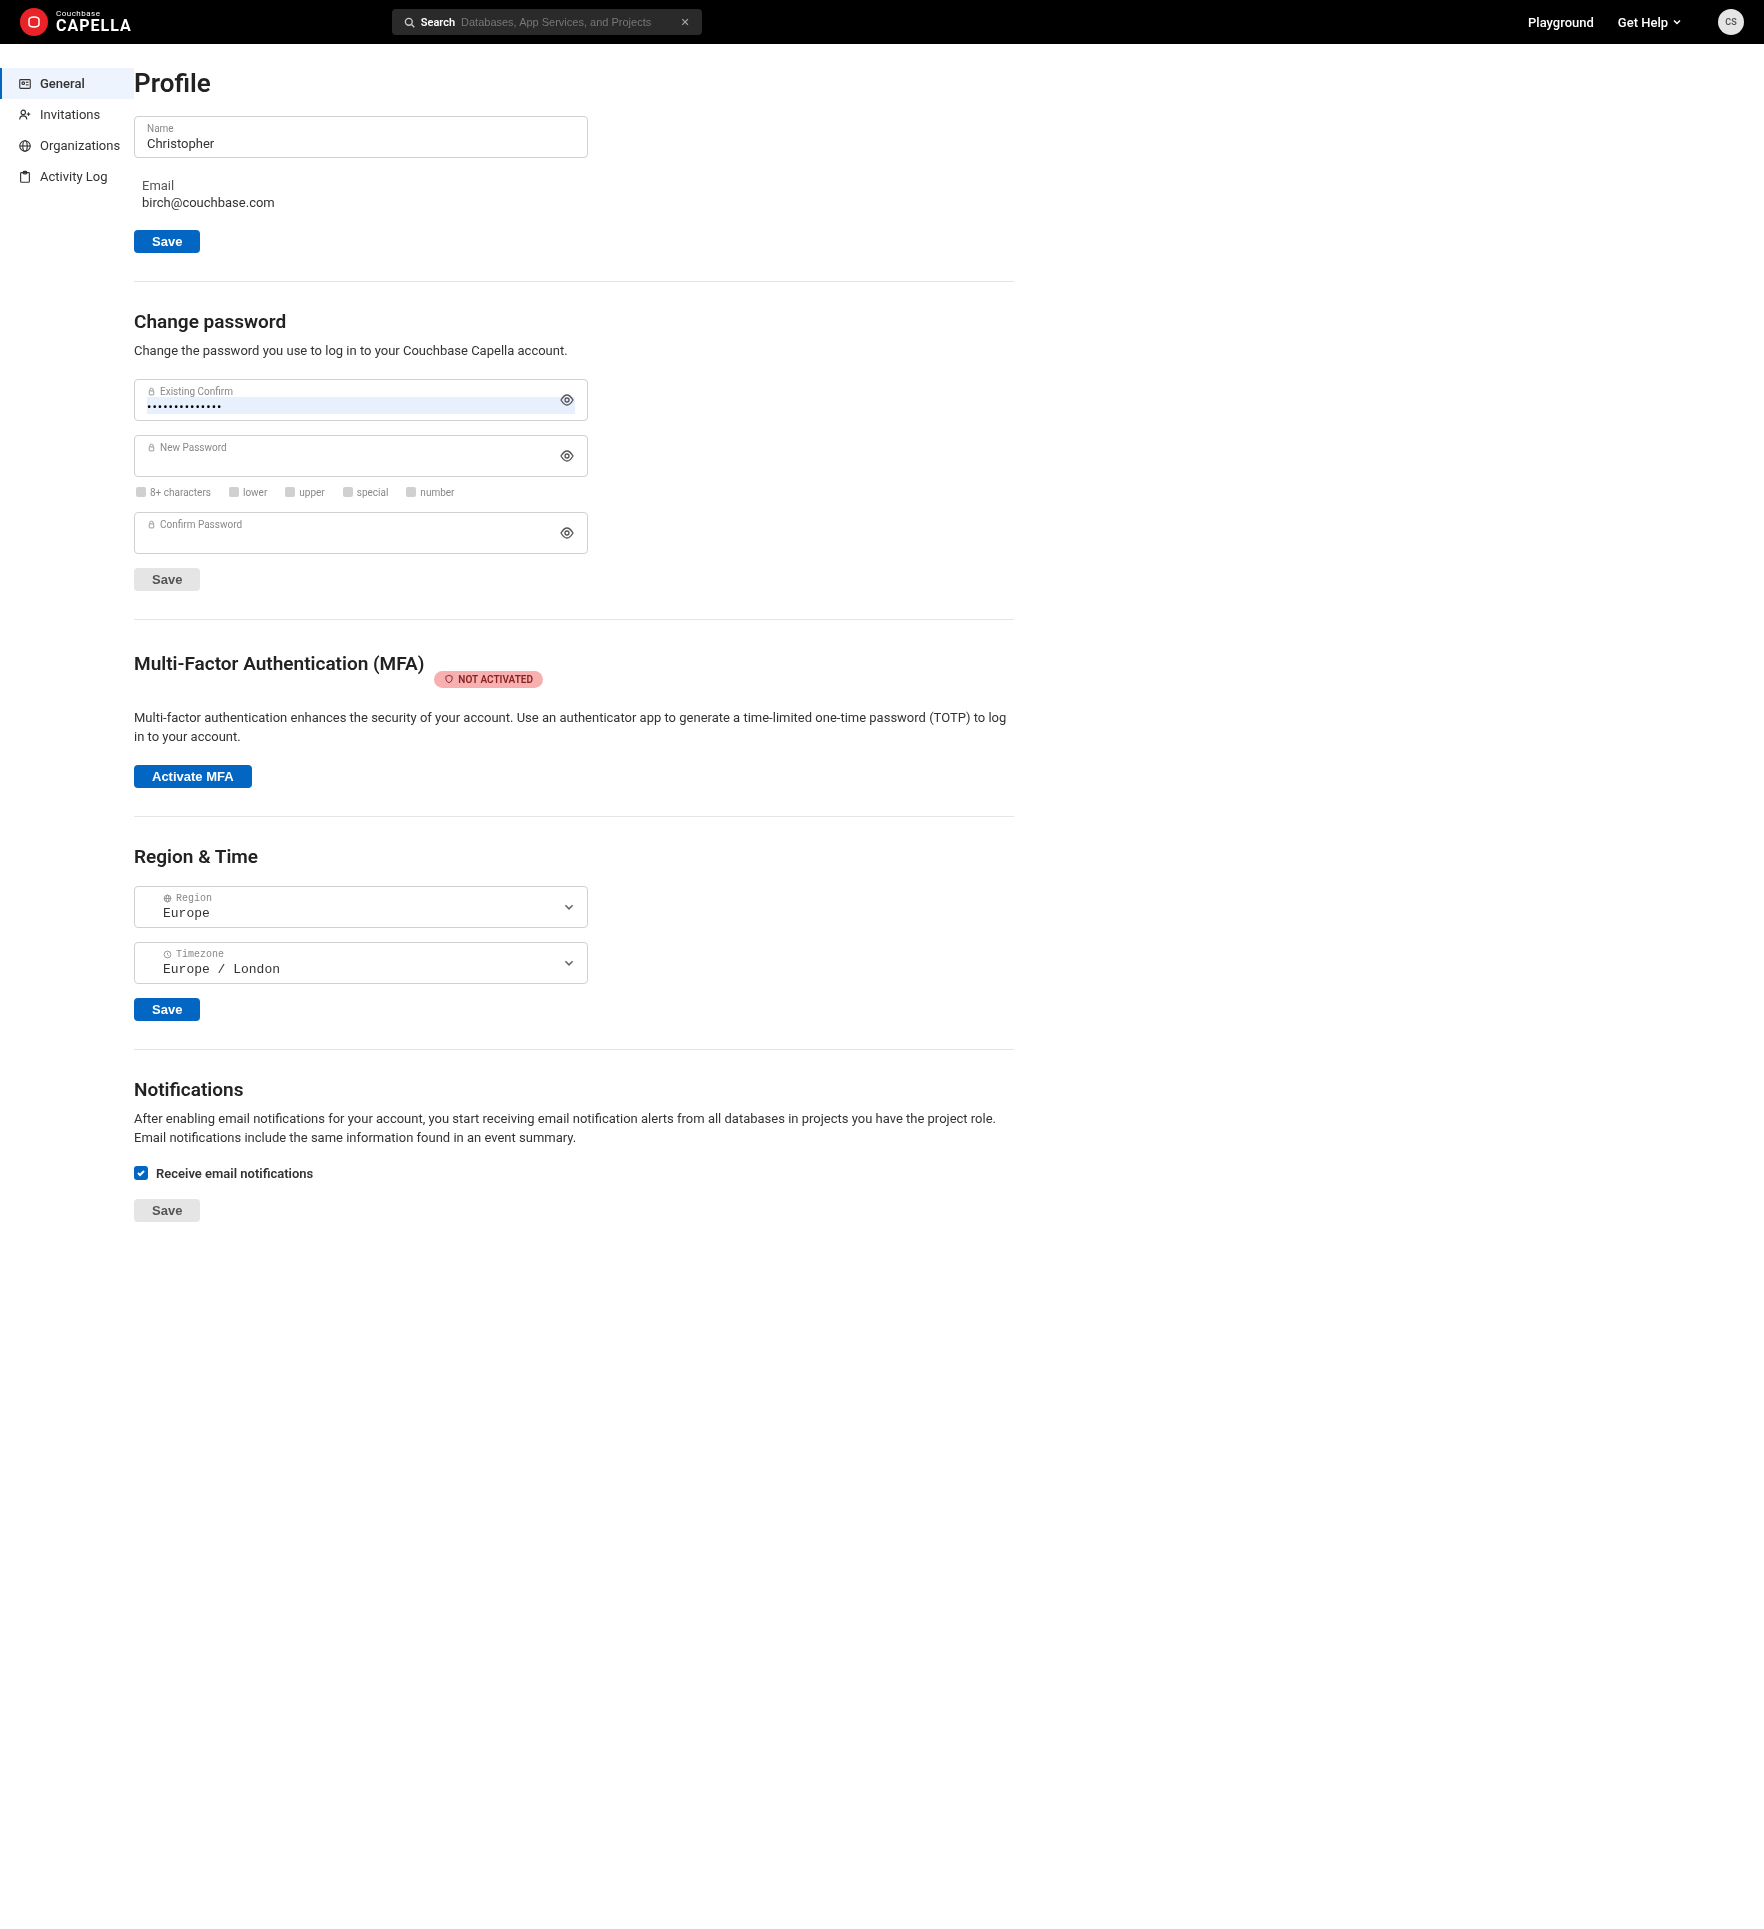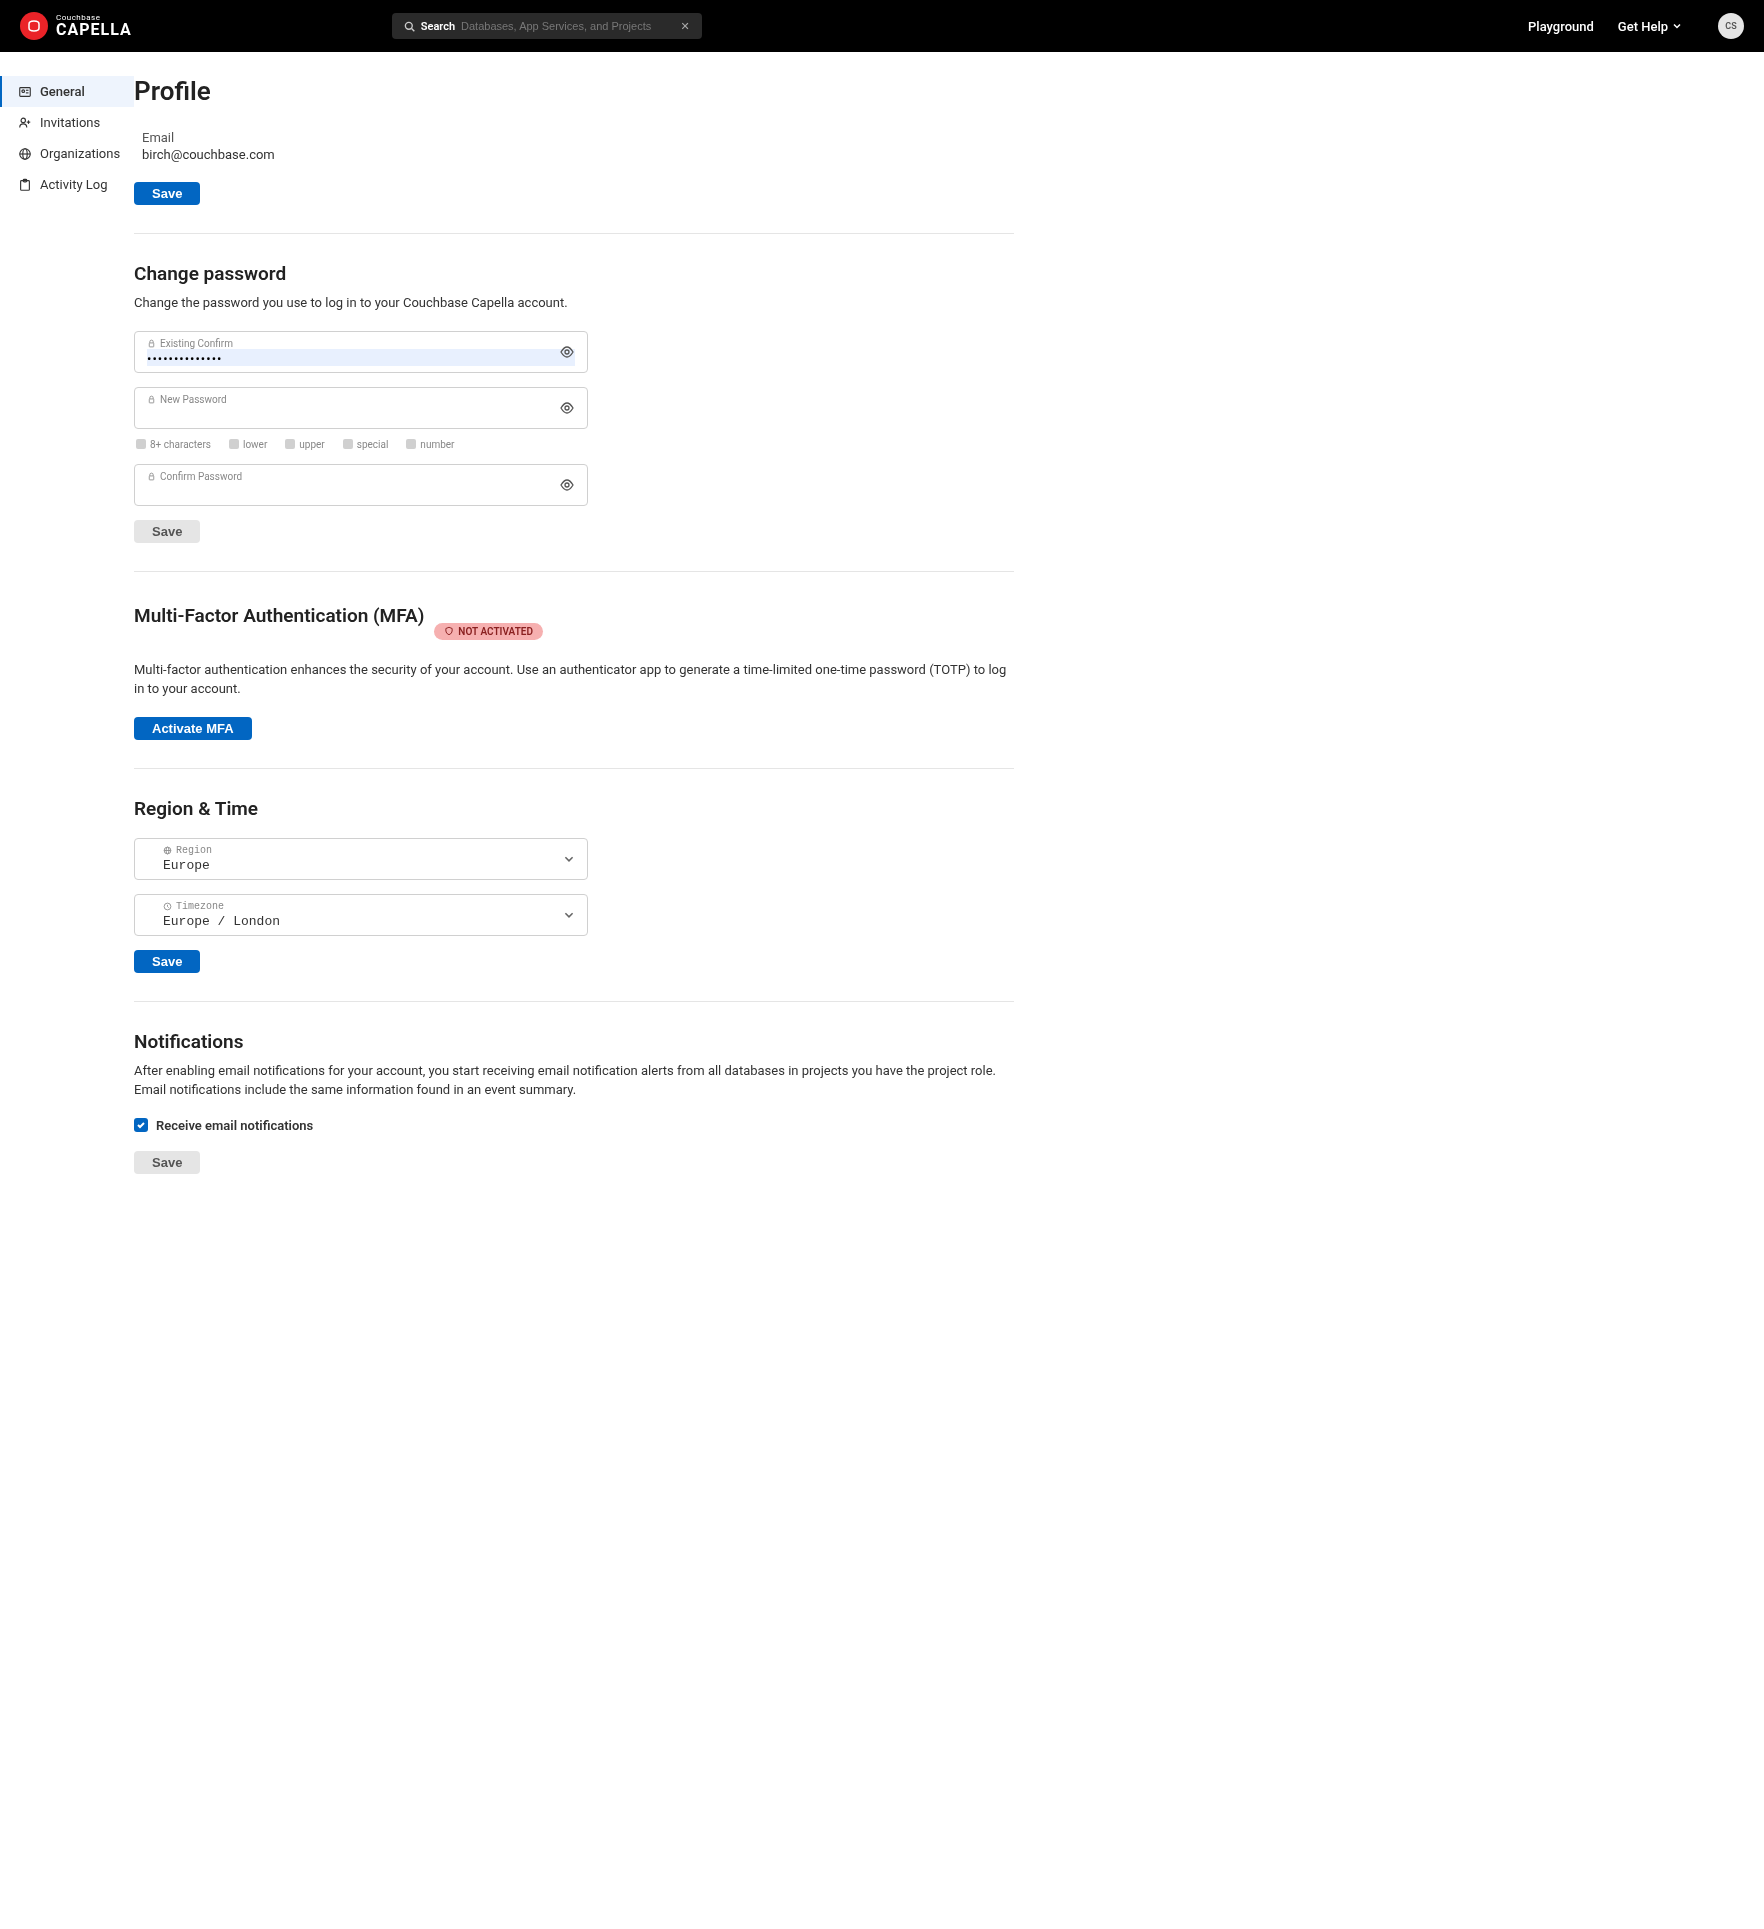--- a/index.html
+++ b/index.html
@@ -1,19 +1,19 @@
 <!DOCTYPE html>
 <html><head>
 <meta charset="utf-8">
 <style>
   * { box-sizing: border-box; margin: 0; padding: 0; }
   body { font-family: -apple-system, BlinkMacSystemFont, "Segoe UI", Roboto, Helvetica, Arial, sans-serif; font-size: 14px; color: #333; background: #fff; }
   
   
-  .header { background: #000; height: 52px; display: flex; align-items: center; padding: 0 20px; }
+  .header { background: #000; height: 44px; display: flex; align-items: center; padding: 0 20px; }
   .logo { display: flex; align-items: center; gap: 8px; }
   .logo-icon { width: 28px; height: 28px; background: #ea2328; border-radius: 50%; position: relative; display:flex; align-items:center; justify-content:center; }
   .logo-text { display: flex; flex-direction: column; line-height: 1; color: #fff; }
   .logo-text-small { font-size: 8px; letter-spacing: 0.5px; }
   .logo-text-big { font-size: 16px; font-weight: 700; letter-spacing: 1px; }
   .search-box { margin-left: 260px; width: 310px; height: 26px; background: #2a2a2a; border-radius: 4px; display: flex; align-items: center; padding: 0 12px; gap: 6px; }
   .search-label { color: #fff; font-size: 11px; font-weight: 600; }
   .search-input { background: transparent; border: none; outline: none; color: #fff; font-size: 11px; flex: 1; }
   .search-input::placeholder { color: #777; }
   .search-clear { color:#aaa; font-size:11px; cursor:pointer; }
@@ -152,20 +152,24 @@
           </svg>
       </span>
       <span>Activity Log</span>
     </div>
   </div>
 
   <div class="main">
 
     <div class="section divider">
       <h1>Profile</h1>
+      <div class="field">
+        <div class="field-label">Name</div>
+        <div class="field-value">Christopher</div>
+      </div>
       <div class="field static">
         <div class="field-label" style="font-size:13px; color:#555;">Email</div>
         <div class="field-value">birch@couchbase.com</div>
       </div>
       <button class="btn btn-primary">Save</button>
     </div>
 
     <div class="section divider">
       <h2>Change password</h2>
       <p class="desc">Change the password you use to log in to your Couchbase Capella account.</p>

